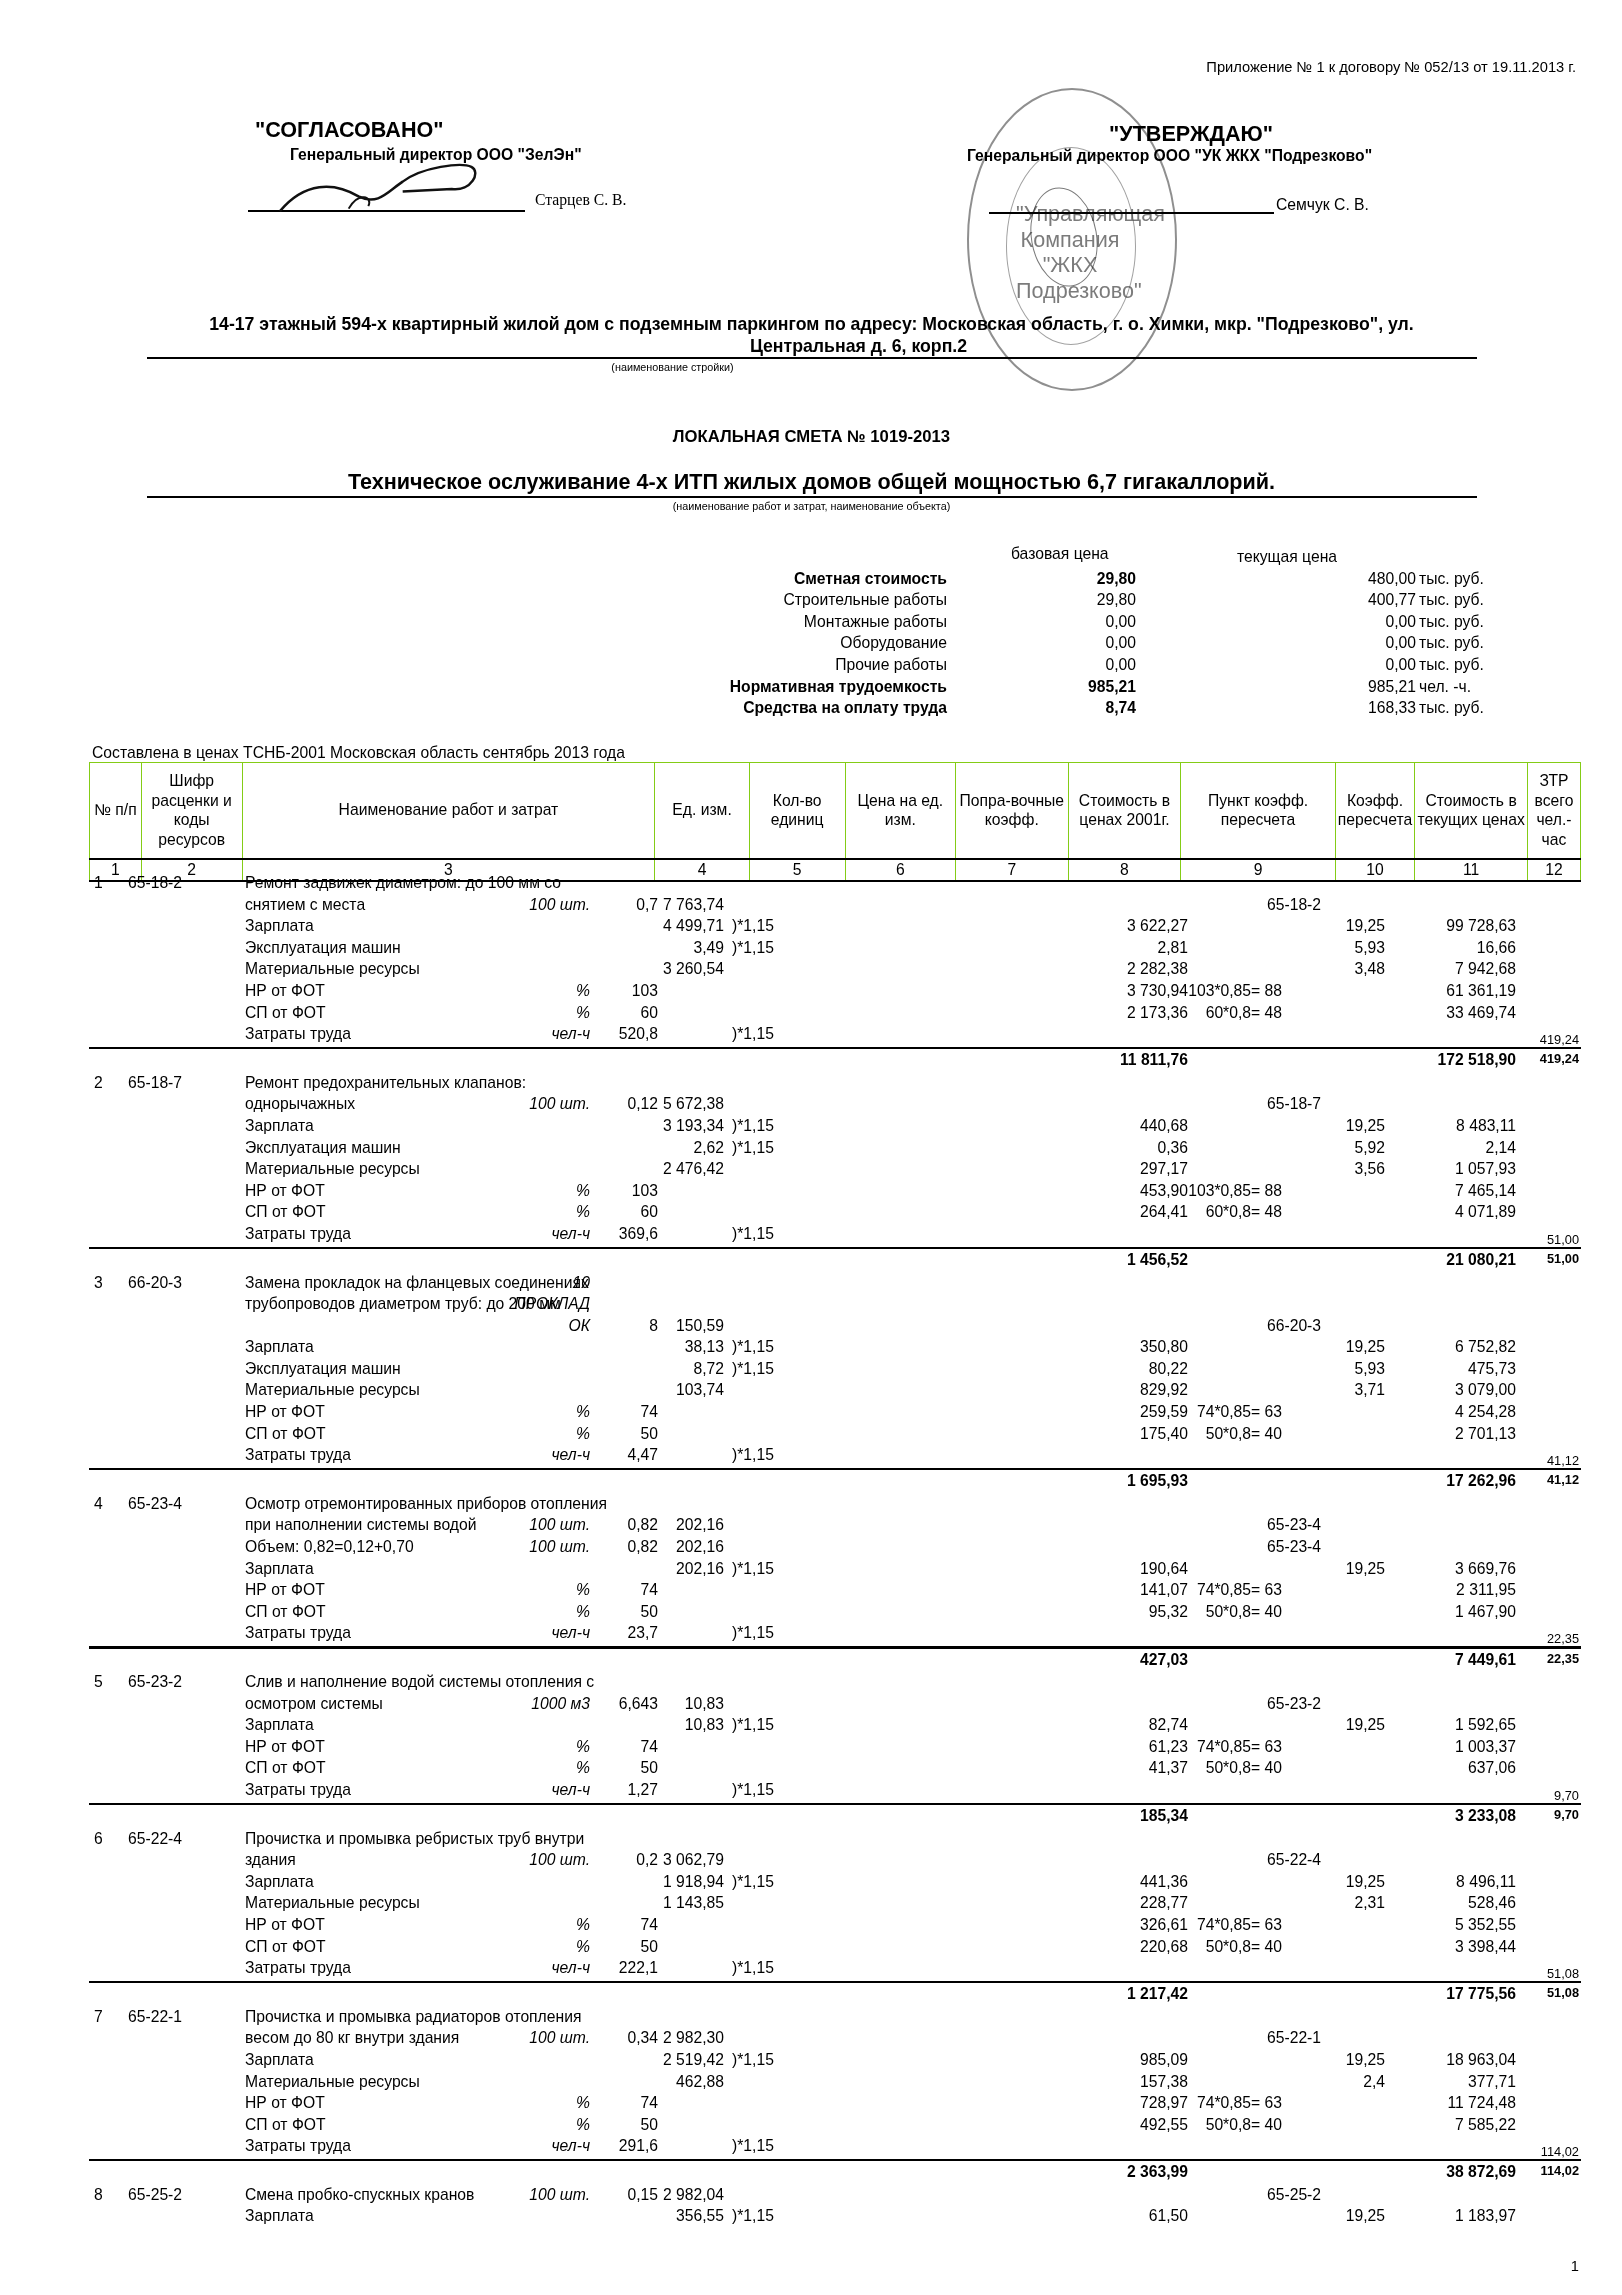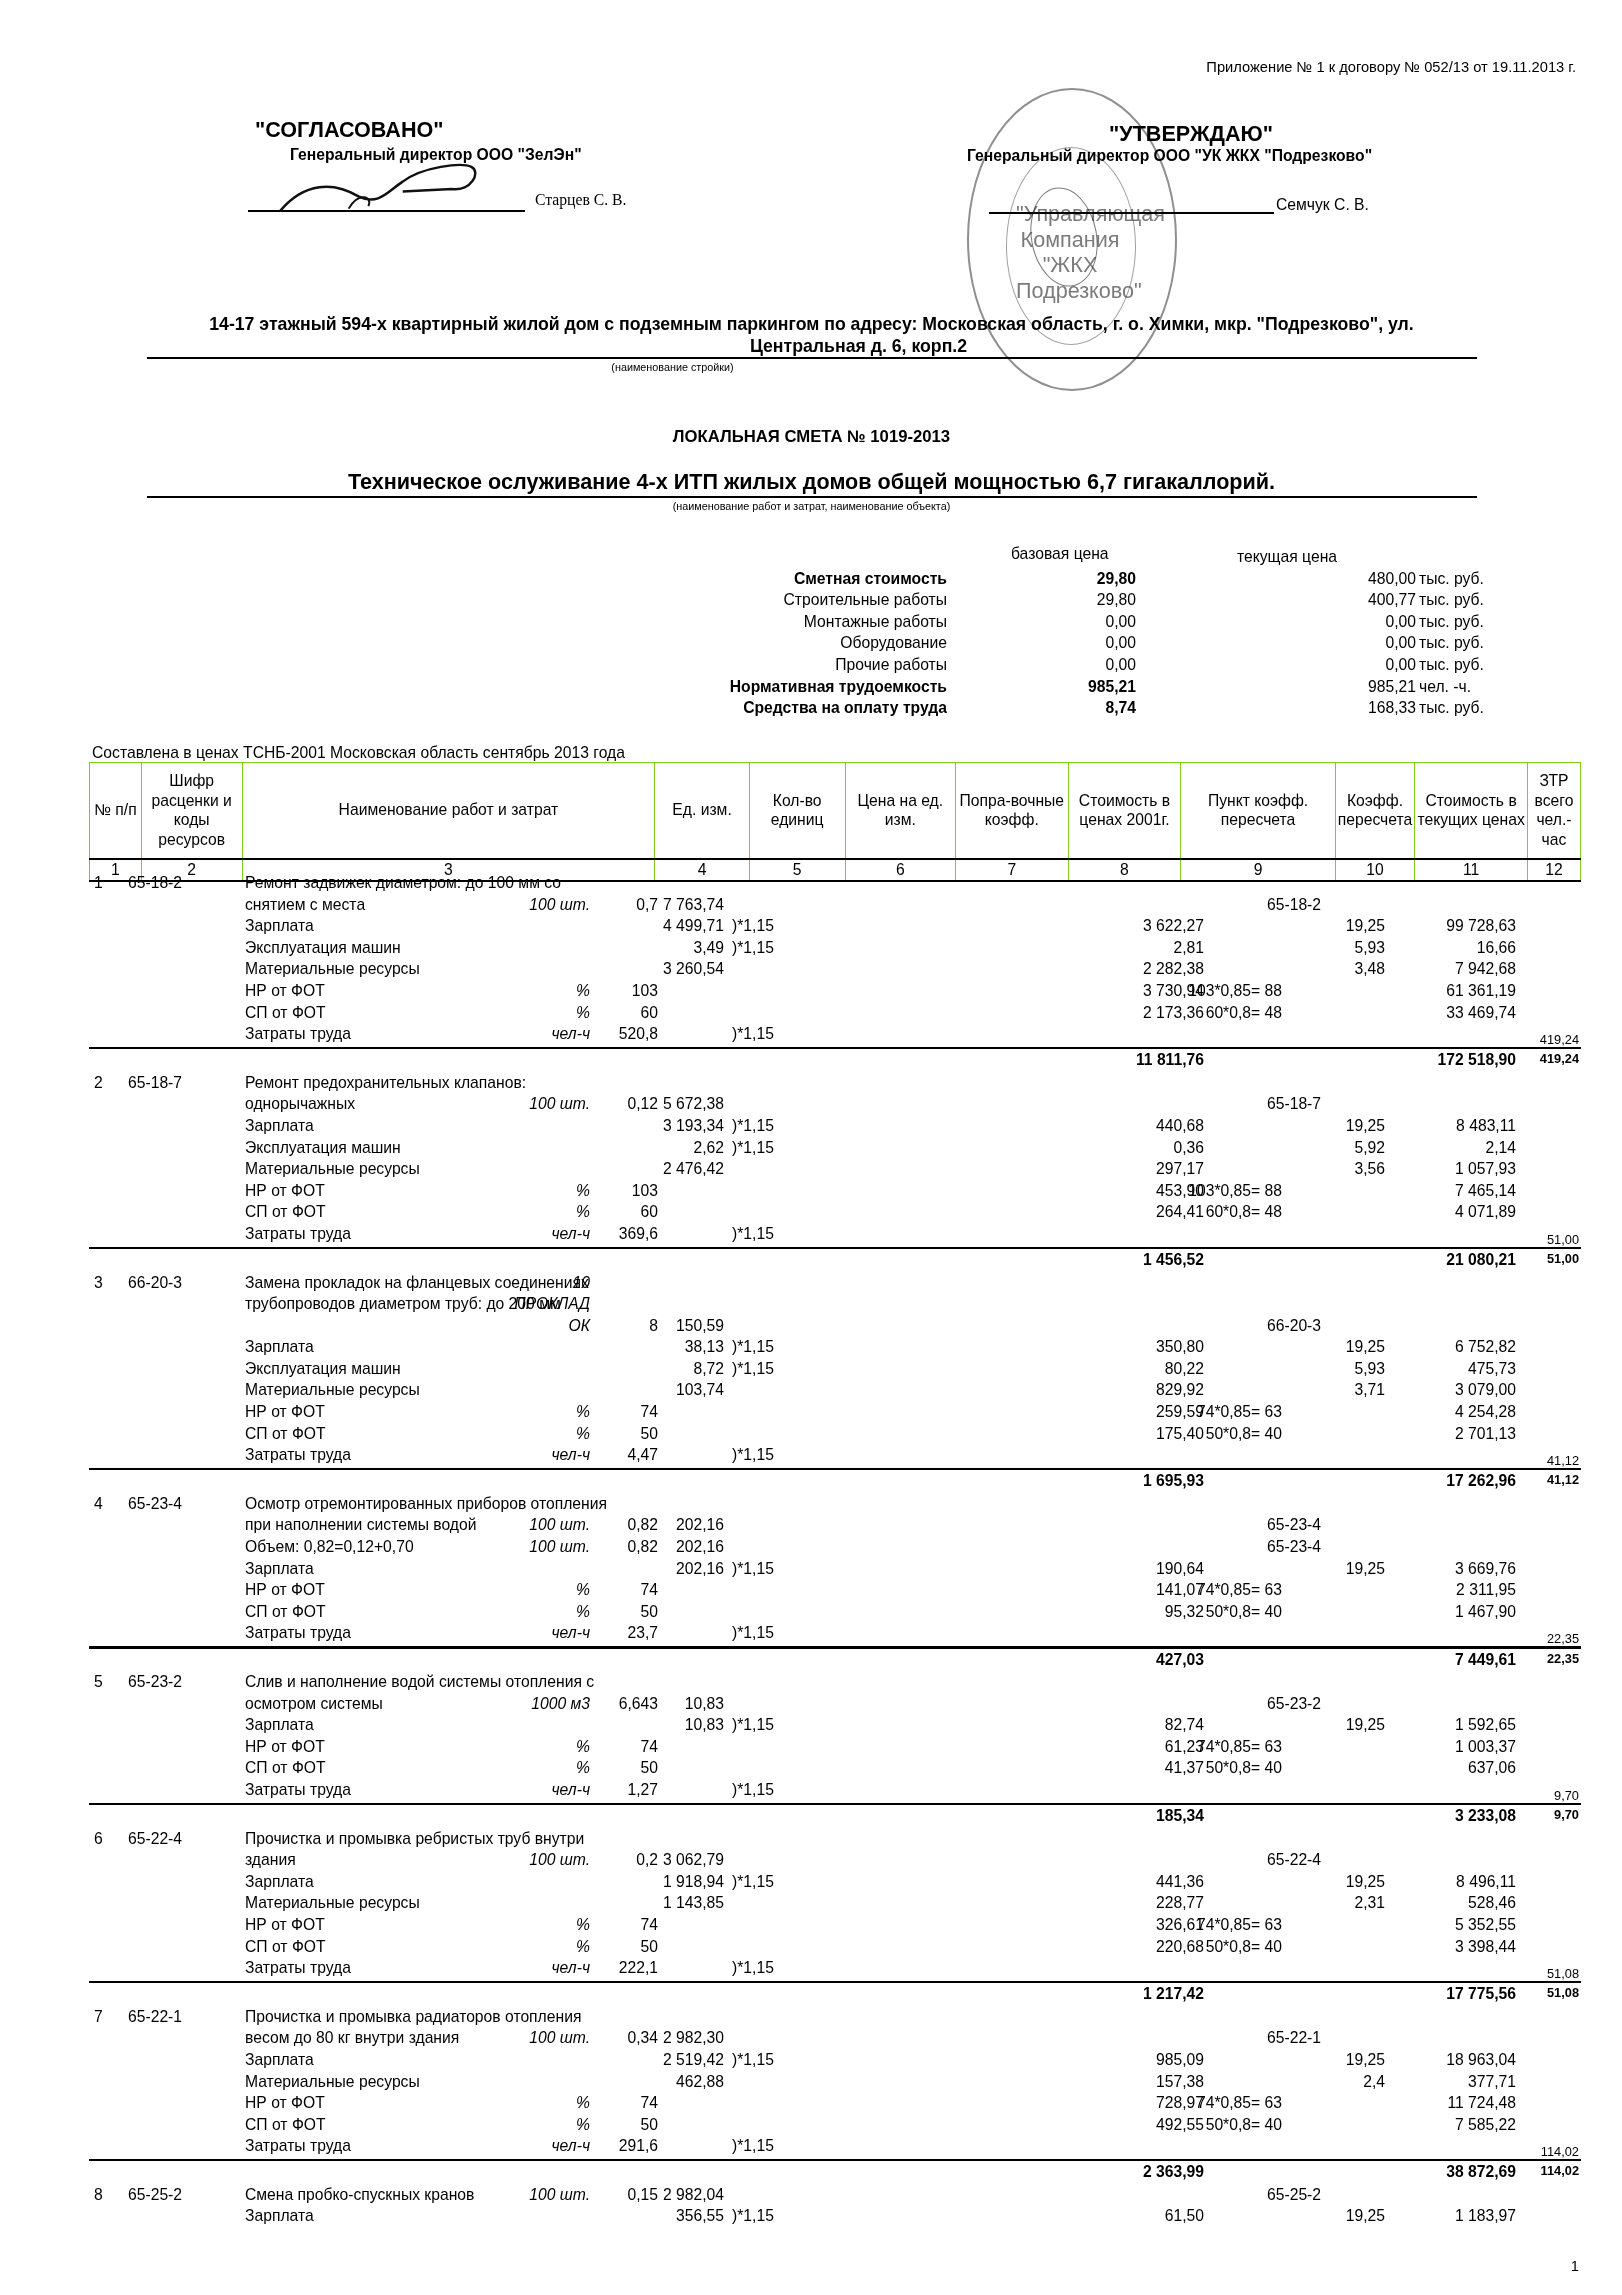--- a/index.html
+++ b/index.html
@@ -50,21 +50,21 @@
   .item { position: relative; }
   .line { position: relative; height: 21.6px; }
   .line > span { position: absolute; top: 0; white-space: nowrap; }
   .c-num { left: 4.9px; }
   .c-code { left: 39px; }
   .c-name { left: 156px; }
   .c-unit { right: 991px; font-style: italic; text-align: right; }
   .c-qty { right: 923px; text-align: left; }
   .c-price { right: 857px; text-align: right; }
   .c-corr { left: 643px; }
-  .c-cost2001 { right: 377px; text-align: right; }
+  .c-cost2001 { right: 393px; text-align: right; }
   .c-point { right: 299px; text-align: right; }
   .c-coef { right: 196px; text-align: right; }
   .c-cur { right: 65px; text-align: right; }
   .c-ztr { right: 2px; text-align: right; font-size: 12.8px; }
   .c-ref { left: 1178px; }
   .sep { height: 2.5px; background: #000; margin: 0; }
   .totals { position: relative; height: 24.5px; font-weight: bold; }
   .totals > span { position: absolute; top: 2px; }
   .page-num { right: 44px; top: 2258px; font-size: 14.7px; }
 </style>

